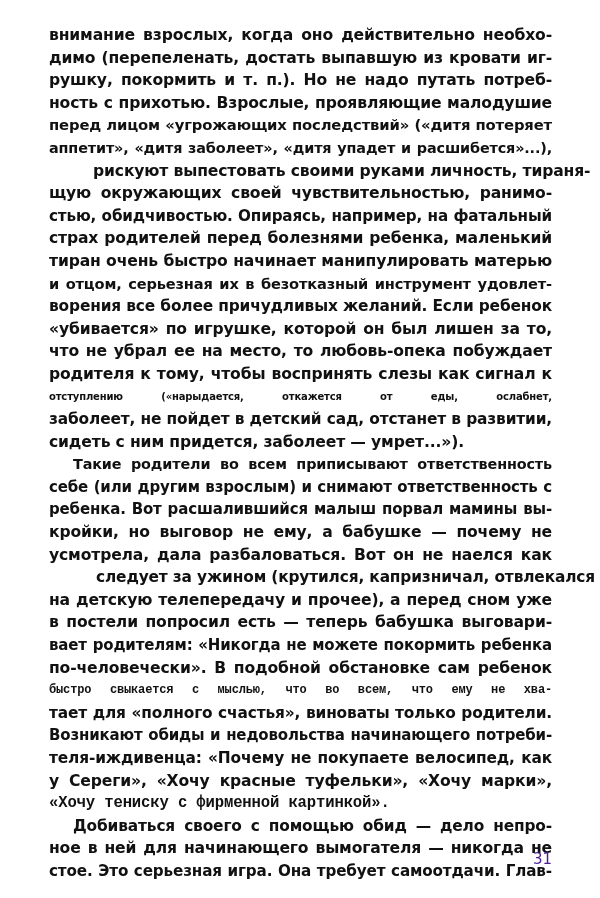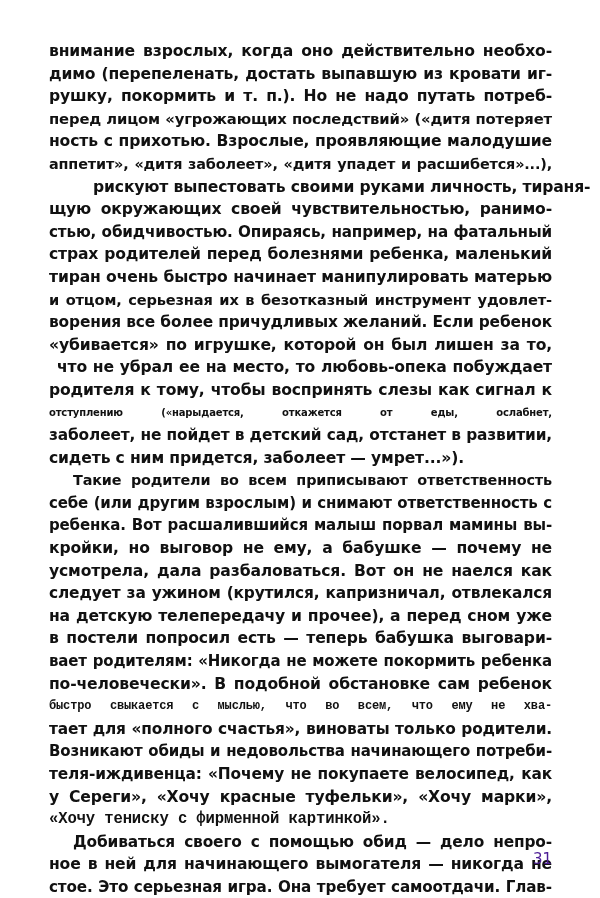--- a/index.html
+++ b/index.html
@@ -9,21 +9,21 @@
     }
     body {
       width: 600px;
       height: 898px;
       position: relative;
       overflow: hidden;
     }
     .page {
       position: absolute;
       left: 49px;
-      top: 40px;
+      top: 24px;
       width: 503px;
       font-family: "DejaVu Sans", sans-serif;
       font-weight: bold;
       font-size: 15.6px;
       line-height: 22.6px;
       color: #111111;
       letter-spacing: -0.15px;
     }
     .line {
       display: block;
@@ -52,45 +52,45 @@
     }
   </style>
 </head>
 <body>
 
 <div class="page">
   <div>
     <span class="line" style="display: block;">внимание взрослых, когда оно действительно необхо-</span>
     <span class="line" style="display: block;">димо (перепеленать, достать выпавшую из кровати иг-</span>
     <span class="line" style="display: block;">рушку, покормить и т. п.). Но не надо путать потреб-</span>
+    <span class="line" style="display: block;">ность с прихотью. Взрослые, проявляющие малодушие</span>
     <span class="line" style="display: block; font-size: 14.8px;">перед лицом «угрожающих последствий» («дитя потеряет</span>
-    <span class="line" style="display: block;">ность с прихотью. Взрослые, проявляющие малодушие</span>
     <span class="line" style="display: block; font-size: 14.4px;">аппетит», «дитя заболеет», «дитя упадет и расшибется»...),</span>
     <span class="line" style="display: block; margin-left: 44px;">рискуют выпестовать своими руками личность, тираня-</span>
     <span class="line" style="display: block;">щую окружающих своей чувствительностью, ранимо-</span>
     <span class="line" style="display: block; font-size: 15.2px;">стью, обидчивостью. Опираясь, например, на фатальный</span>
     <span class="line" style="display: block;">страх родителей перед болезнями ребенка, маленький</span>
     <span class="line" style="display: block;">тиран очень быстро начинает манипулировать матерью</span>
     <span class="line" style="display: block; font-size: 14.6px;">и отцом, серьезная их в безотказный инструмент удовлет-</span>
     <span class="line" style="display: block; font-size: 15.4px;">ворения все более причудливых желаний. Если ребенок</span>
     <span class="line" style="display: block;">«убивается» по игрушке, которой он был лишен за то,</span>
-    <span class="line" style="display: block; margin-left: 8px;">что не убрал ее на место, то любовь-опека побуждает</span>
+    <span class="line" style="display: block;">что не убрал ее на место, то любовь-опека побуждает</span>
     <span class="line" style="display: block;">родителя к тому, чтобы воспринять слезы как сигнал к</span>
     <span class="line" style="display: block; font-size: 10px;">отступлению («нарыдается, откажется от еды, ослабнет,</span>
     <span class="line" style="display: block; font-size: 15.4px;">заболеет, не пойдет в детский сад, отстанет в развитии,</span>
     <span class="line last" style="display: block;">сидеть с ним придется, заболеет — умрет...»).</span>
   </div>
 
   <div>
     <span class="line indent" style="display: block; font-size: 14.4px;">Такие родители во всем приписывают ответственность</span>
     <span class="line" style="display: block; font-size: 15px;">себе (или другим взрослым) и снимают ответственность с</span>
     <span class="line" style="display: block; font-size: 15px;">ребенка. Вот расшалившийся малыш порвал мамины вы-</span>
     <span class="line" style="display: block;">кройки, но выговор не ему, а бабушке — почему не</span>
     <span class="line" style="display: block;">усмотрела, дала разбаловаться. Вот он не наелся как</span>
-    <span class="line" style="display: block; font-size: 15.4px;">следует за ужином (крутился, капризничал, отвлекался</span>
+    <span class="line" style="display: block; font-size: 15.4px; margin-left: 47px;">следует за ужином (крутился, капризничал, отвлекался</span>
     <span class="line" style="display: block;">на детскую телепередачу и прочее), а перед сном уже</span>
     <span class="line" style="display: block;">в постели попросил есть — теперь бабушка выговари-</span>
     <span class="line" style="display: block; font-size: 15px;">вает родителям: «Никогда не можете покормить ребенка</span>
     <span class="line" style="display: block;">по-человечески». В подобной обстановке сам ребенок</span>
     <span class="line" style="display: block; font-size: 12px; font-family: Liberation Mono, monospace;">быстро свыкается с мыслью, что во всем, что ему не хва-</span>
     <span class="line" style="display: block; font-size: 15.4px;">тает для «полного счастья», виноваты только родители.</span>
     <span class="line" style="display: block; font-size: 15px;">Возникают обиды и недовольства начинающего потреби-</span>
     <span class="line" style="display: block; font-size: 15.4px;">теля-иждивенца: «Почему не покупаете велосипед, как</span>
     <span class="line" style="display: block;">у Сереги», «Хочу красные туфельки», «Хочу марки»,</span>
     <span class="line last" style="display: block; font-family: Liberation Mono, monospace;">«Хочу тениску с фирменной картинкой».</span>

